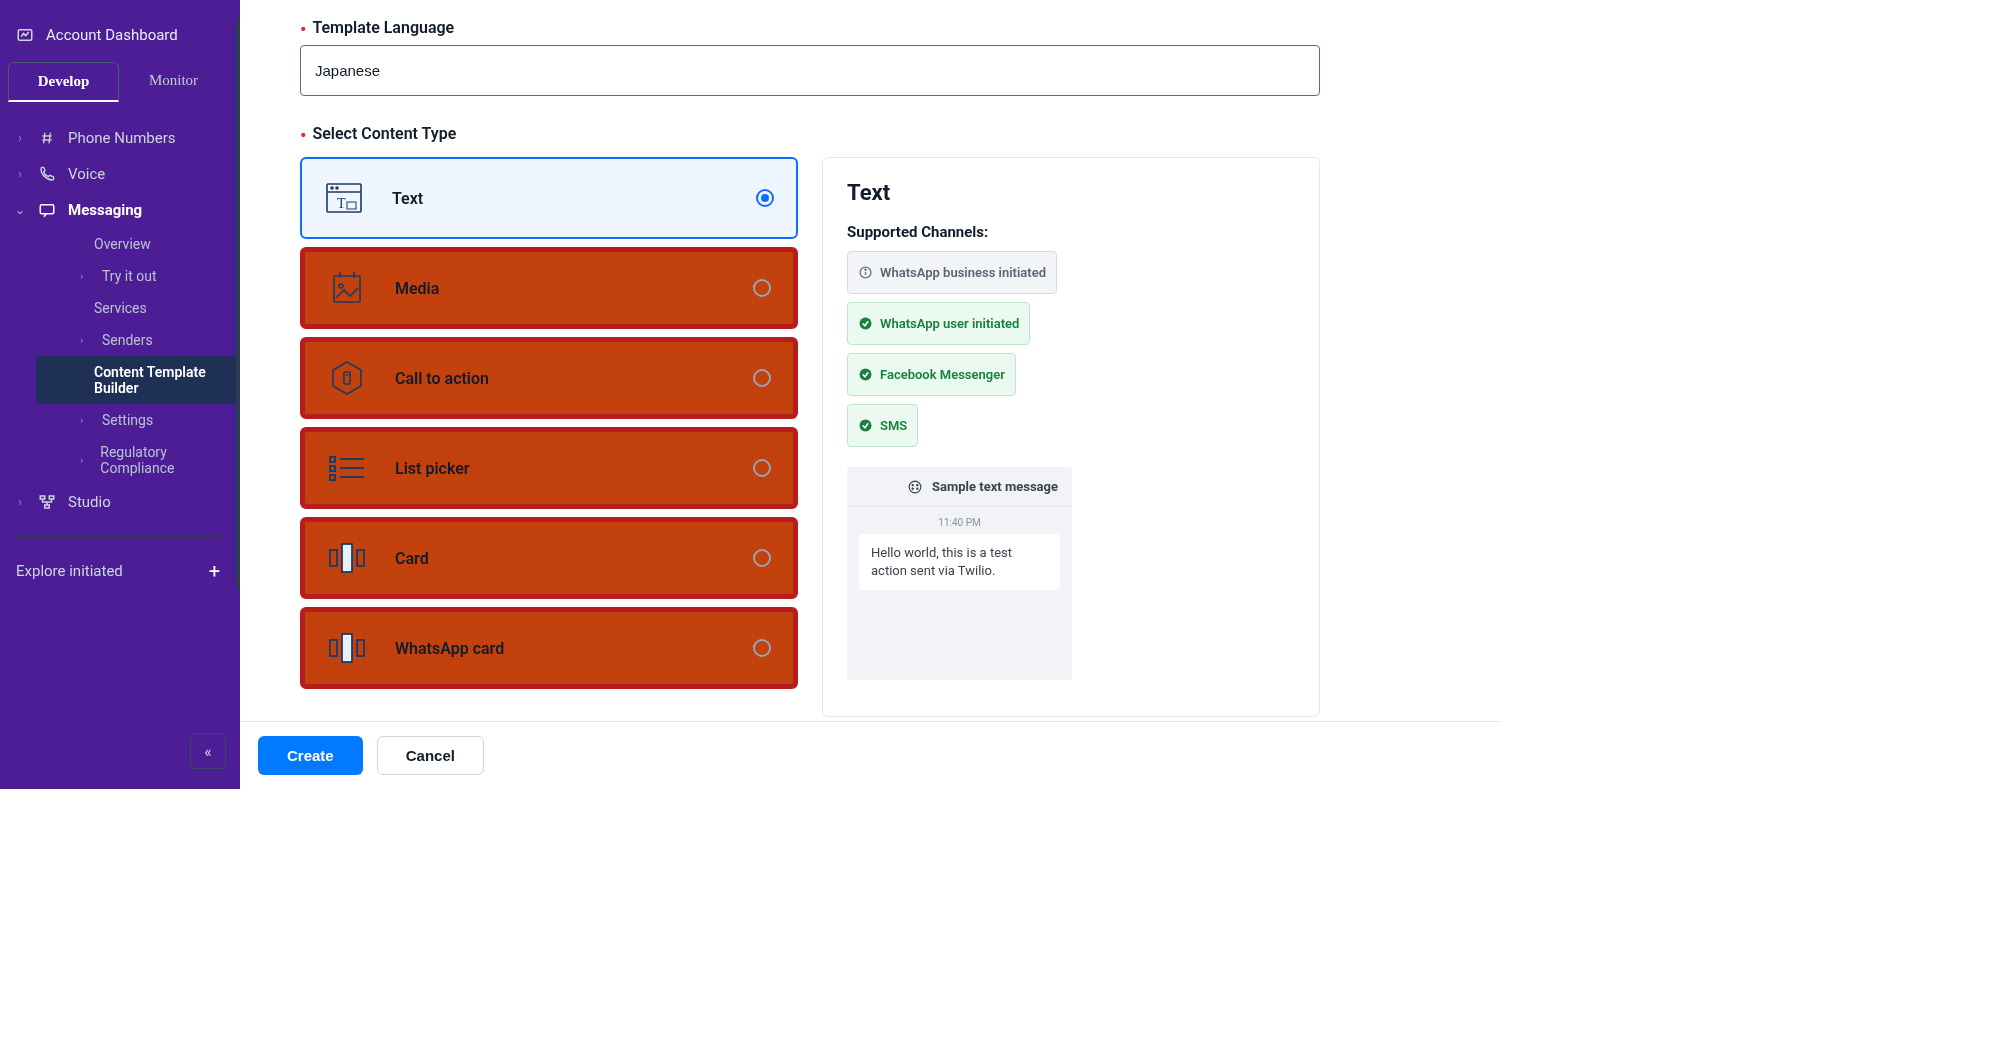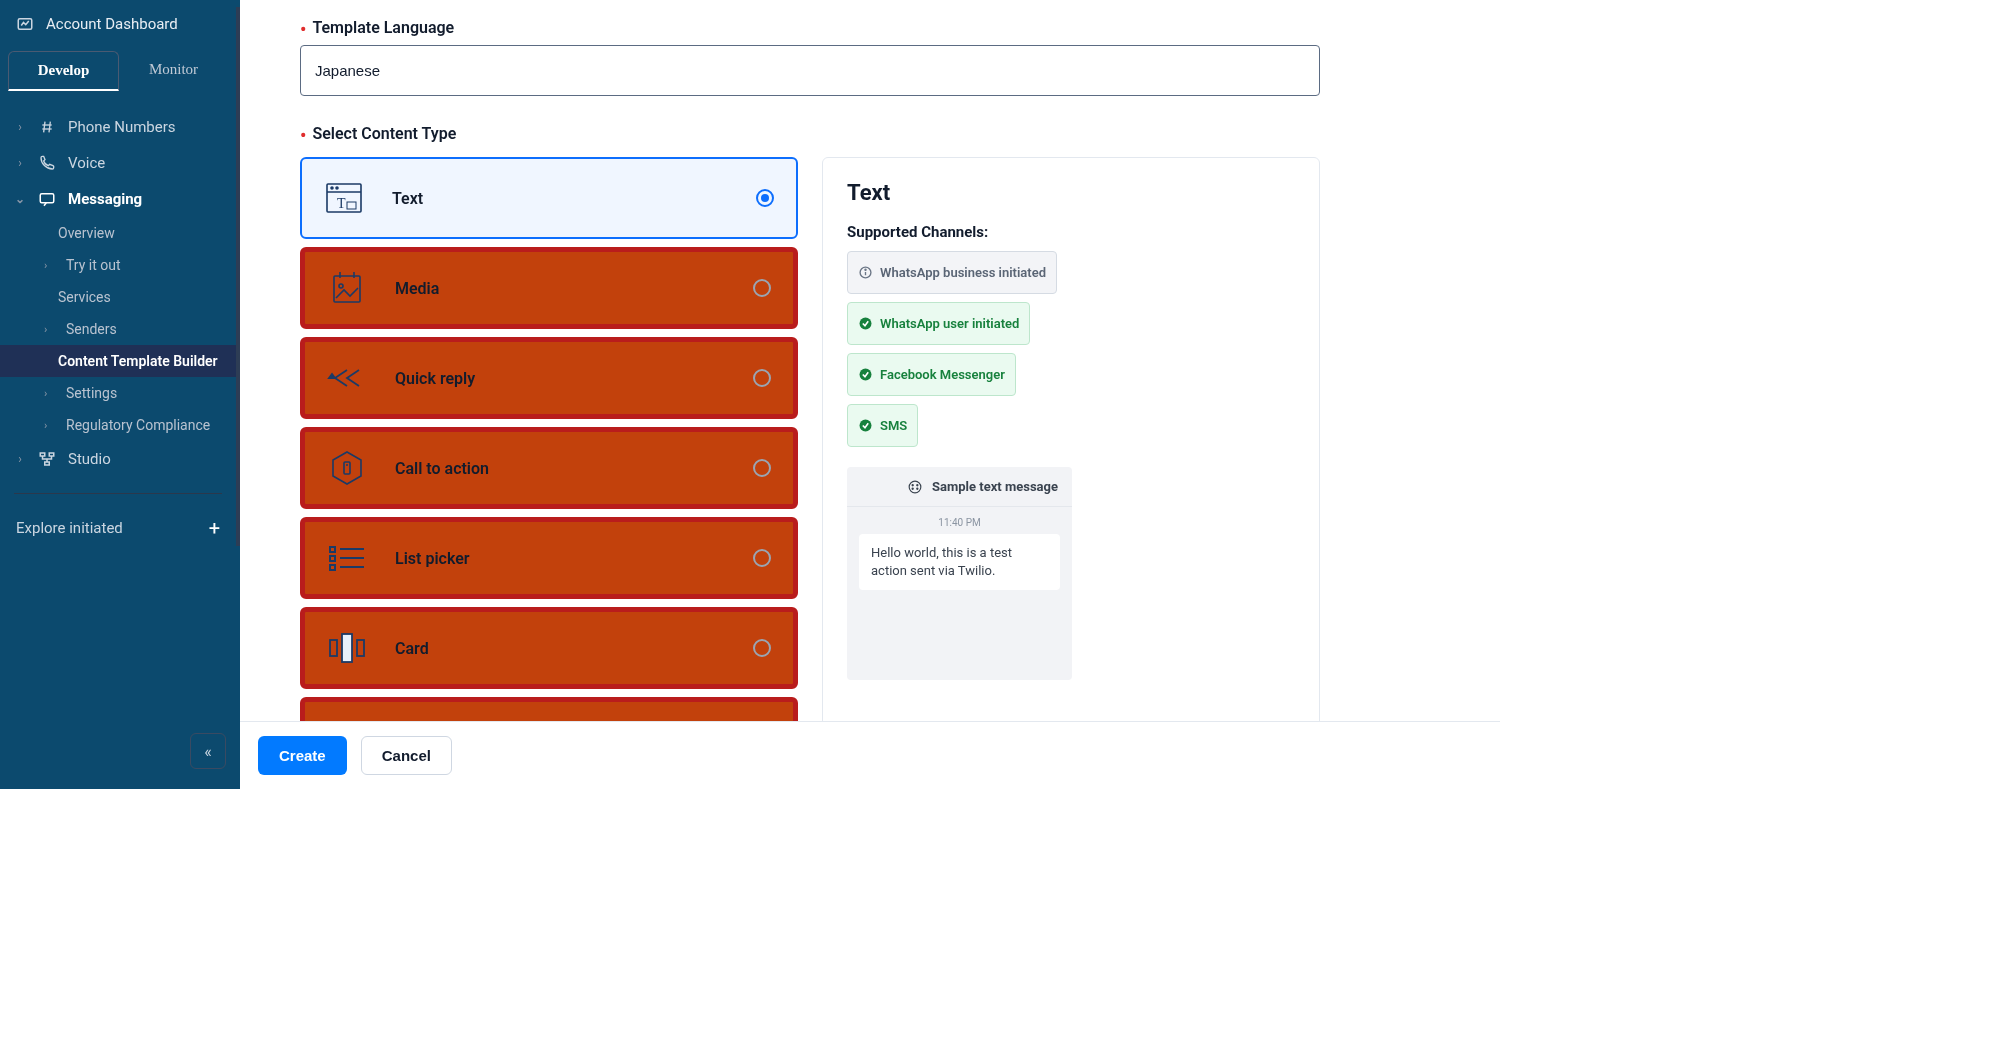--- a/index.html
+++ b/index.html
@@ -8,26 +8,26 @@
     background: #ffffff;
     color: #121c2d;
     height: 789px;
     width: 1500px;
     overflow: hidden;
     display: flex;
   }
   
   .sidebar {
     width: 240px;
-    background: #0c4a6e;
+    background: #4c1d95;
     color: #cbd6e1;
     display: flex;
     flex-direction: column;
     position: relative;
-    padding-top: 7px;
+    padding-top: 18px;
   }
   .sidebar-scroll {
     border-right: 4px solid #2d3d55;
     flex: 0 0 auto;
   }
   .acct-row {
     display: flex;
     align-items: center;
     gap: 12px;
     padding: 8px 16px 18px 16px;
@@ -68,20 +68,21 @@
   .nav-item .ic { width: 18px; display:inline-flex; justify-content:center; }
   .nav-item.group { font-weight:700; color:#ffffff; }
   .sub-item {
     display: flex;
     align-items: center;
     gap: 10px;
     padding: 8px 12px 8px 58px;
     font-size: 14px;
     color: #b9c3d0;
     cursor: pointer;
+    margin-left: 36px;
   }
   .sub-item.with-chev { padding-left: 44px; }
   .sub-item .chev { width:12px; color:#8a97a8; font-size:11px;}
   .sub-item.active {
     background: #1f3056;
     color: #ffffff;
     font-weight: 600;
     border-radius: 0;
   }
   .divider {
@@ -175,21 +176,21 @@
   .ts { text-align:center; font-size:10px; color:#8b95a2; margin-bottom:6px;}
   .bubble {
     background:#ffffff; border-radius:4px; padding:10px 12px; font-size:13px; color:#3a434f; line-height:1.4;
   }
   
   .footer {
     border-top:1px solid #e3e8ef; padding:14px 18px; display:flex; gap:14px;
     background:#fff;
   }
   .btn {
-    padding:10px 20px; border-radius:6px; font-size:15px; font-weight:600; cursor:pointer;
+    padding:10px 28px; border-radius:6px; font-size:15px; font-weight:600; cursor:pointer;
     border:1px solid transparent;
   }
   .btn.primary { background:#027aff; color:#fff;}
   .btn.secondary { background:#fff; color:#121c2d; border-color:#cfd7e2;}
   svg { display:block; }
 </style>
 </head>
 <body>
 
 <aside class="sidebar">
@@ -329,31 +330,20 @@
                 <line x1="10" y1="2" x2="10" y2="8"></line>
                 <line x1="24" y1="2" x2="24" y2="8"></line>
                 <circle cx="11" cy="16" r="2"></circle>
                 <polyline points="6 28 14 20 20 26 28 18"></polyline>
               </svg>
           </span>
           <span class="ct-label">Media</span>
           <span class="radio"></span>
         </div>
 
-        <div class="ct-option">
-          <span class="ct-icon">
-            <svg width="40" height="28" viewBox="0 0 40 28" fill="none" stroke="#1b3a66" stroke-width="1.8">
-                <polyline points="20 6 8 14 20 22"></polyline>
-                <polyline points="32 6 20 14 32 22"></polyline>
-                <polygon points="8 14 2 14 5 10" fill="#1b3a66"></polygon>
-              </svg>
-          </span>
-          <span class="ct-label">Quick reply</span>
-          <span class="radio"></span>
-        </div>
 
         <div class="ct-option">
           <span class="ct-icon">
             <svg width="32" height="36" viewBox="0 0 32 36" fill="none" stroke="#1b3a66" stroke-width="1.6">
                 <polygon points="16 2 30 10 30 26 16 34 2 26 2 10"></polygon>
                 <rect x="13" y="12" width="6" height="12" rx="1"></rect>
                 <circle cx="16" cy="15" r="1" fill="#1b3a66" stroke="none"></circle>
               </svg>
           </span>
           <span class="ct-label">Call to action</span>

